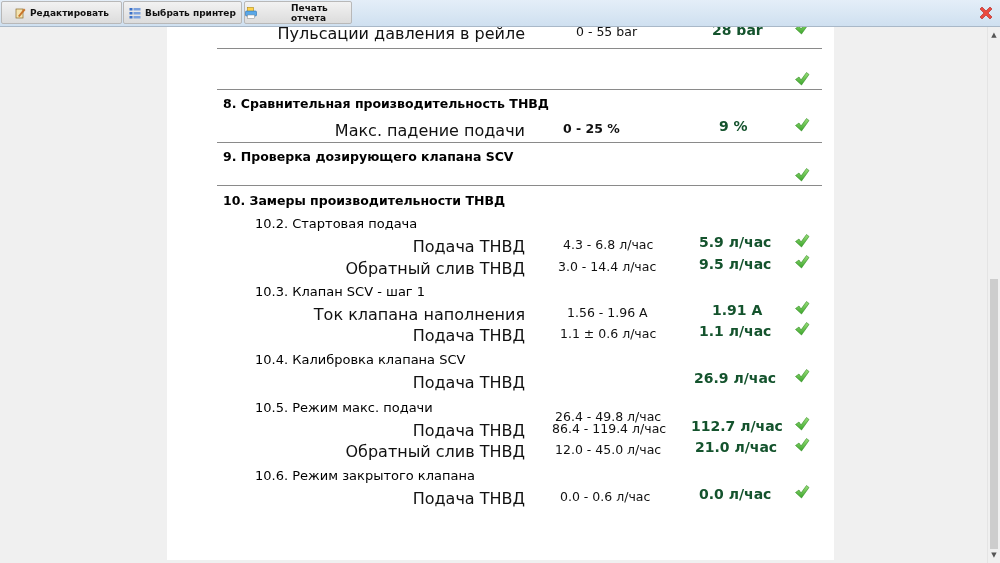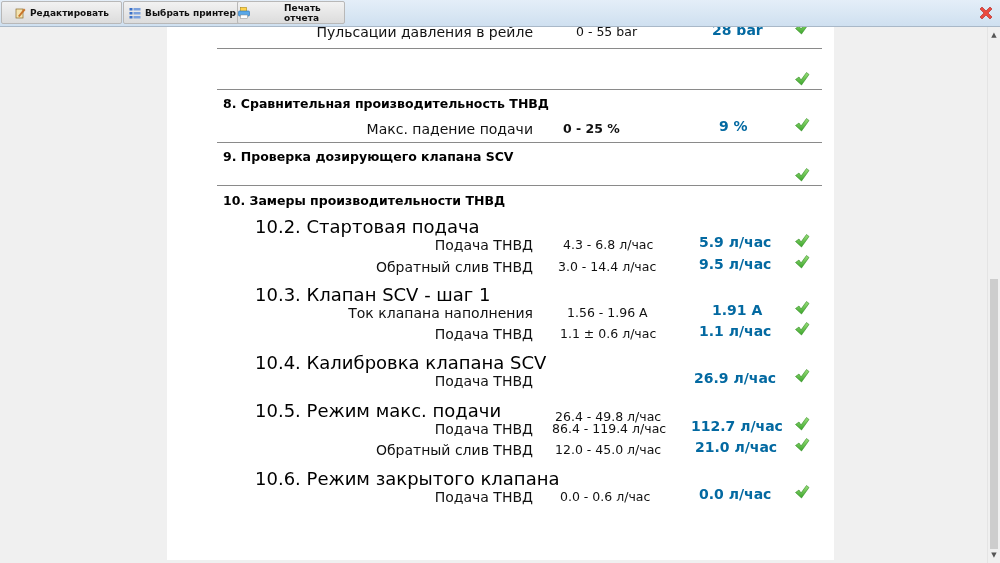--- a/index.html
+++ b/index.html
@@ -32,24 +32,24 @@
   .scrollbar {
     position:absolute; right:0; top:27px; width:12px; height:536px; background:#f0f0f0;
     border-left:1px solid #e4e4e4;
   }
   .sb-up, .sb-down { position:absolute; left:0; width:12px; height:12px; font-size:7px; color:#555; text-align:center; line-height:12px; }
   .sb-up { top:2px; } .sb-down { bottom:2px; }
   .sb-thumb { position:absolute; left:2px; top:252px; width:8px; height:270px; background:#cdcdcd; }
 
   .row { position:absolute; left:0; width:667px; font-size:12px; color:#111; }
   .sec-title { position:absolute; left:56px; font-weight:bold; font-size:12.5px; white-space:nowrap; }
-  .sub-title { position:absolute; left:88px; font-size:18px; white-space:nowrap; }
-  .param { position:absolute; right:301px; text-align:center; white-space:nowrap; font-size:14px; }
+  .sub-title { position:absolute; left:88px; font-size:13px; white-space:nowrap; }
+  .param { position:absolute; right:309px; text-align:center; white-space:nowrap; font-size:16px; }
   .range { position:absolute; left:381px; white-space:nowrap; font-size:12.5px; }
-  .value { position:absolute; white-space:nowrap; font-weight:bold; color:#0369a1; font-size:14px; }
+  .value { position:absolute; white-space:nowrap; font-weight:bold; color:#14532d; font-size:14px; }
   .check { position:absolute; left:627px; width:16px; height:16px; }
   .sep { position:absolute; left:50px; width:605px; height:1px; background:#8a8a8a; }
 </style>
 </head>
 <body>
 
 <svg width="0" height="0" style="position:absolute">
   <defs>
     <linearGradient id="cg" x1="0" y1="0" x2="0" y2="1">
       <stop offset="0" stop-color="#9be07a"></stop>
@@ -77,21 +77,21 @@
   </div>
   <div class="tb-btn" style="left:1px;width:121px;">
     <span class="ic">
       <svg width="12" height="12" viewBox="0 0 12 12">
           <rect x="2" y="2" width="7" height="9" fill="#f4e3b0" stroke="#8a6a2a" stroke-width="0.7"></rect>
           <path d="M4 9 L10 1.5 L11.5 3 L5.5 10 Z" fill="#c8742a"></path>
         </svg>
     </span>
     <span>Редактировать</span>
   </div>
-  <div class="tb-btn" style="left:237px;width:108px;gap:34px;">
+  <div class="tb-btn" style="left:244px;width:108px;gap:34px;">
     <span class="ic">
       <svg width="12" height="12" viewBox="0 0 12 12">
           <rect x="2.5" y="0.5" width="6" height="4" fill="#ffd24a" stroke="#b08a10" stroke-width="0.6"></rect>
           <rect x="0.5" y="4" width="11" height="5" rx="1" fill="#5aa8e8" stroke="#2a70b0" stroke-width="0.6"></rect>
           <rect x="2.5" y="8" width="7" height="3.5" fill="#fff" stroke="#888" stroke-width="0.5"></rect>
         </svg>
     </span>
     <span>Печать отчета</span>
   </div>
   <div class="close-x">

